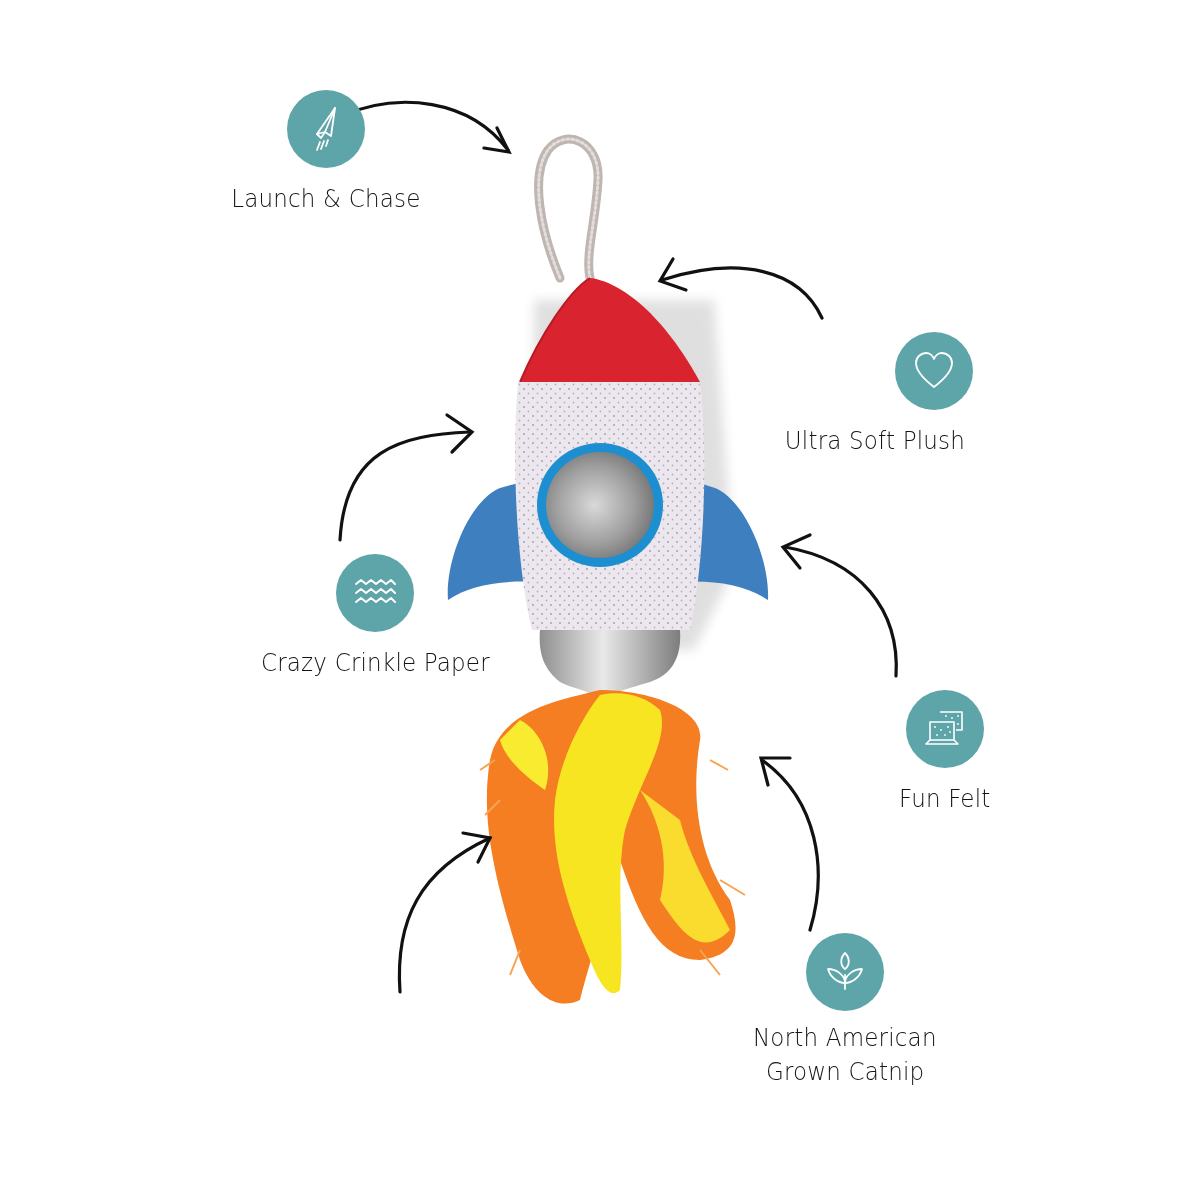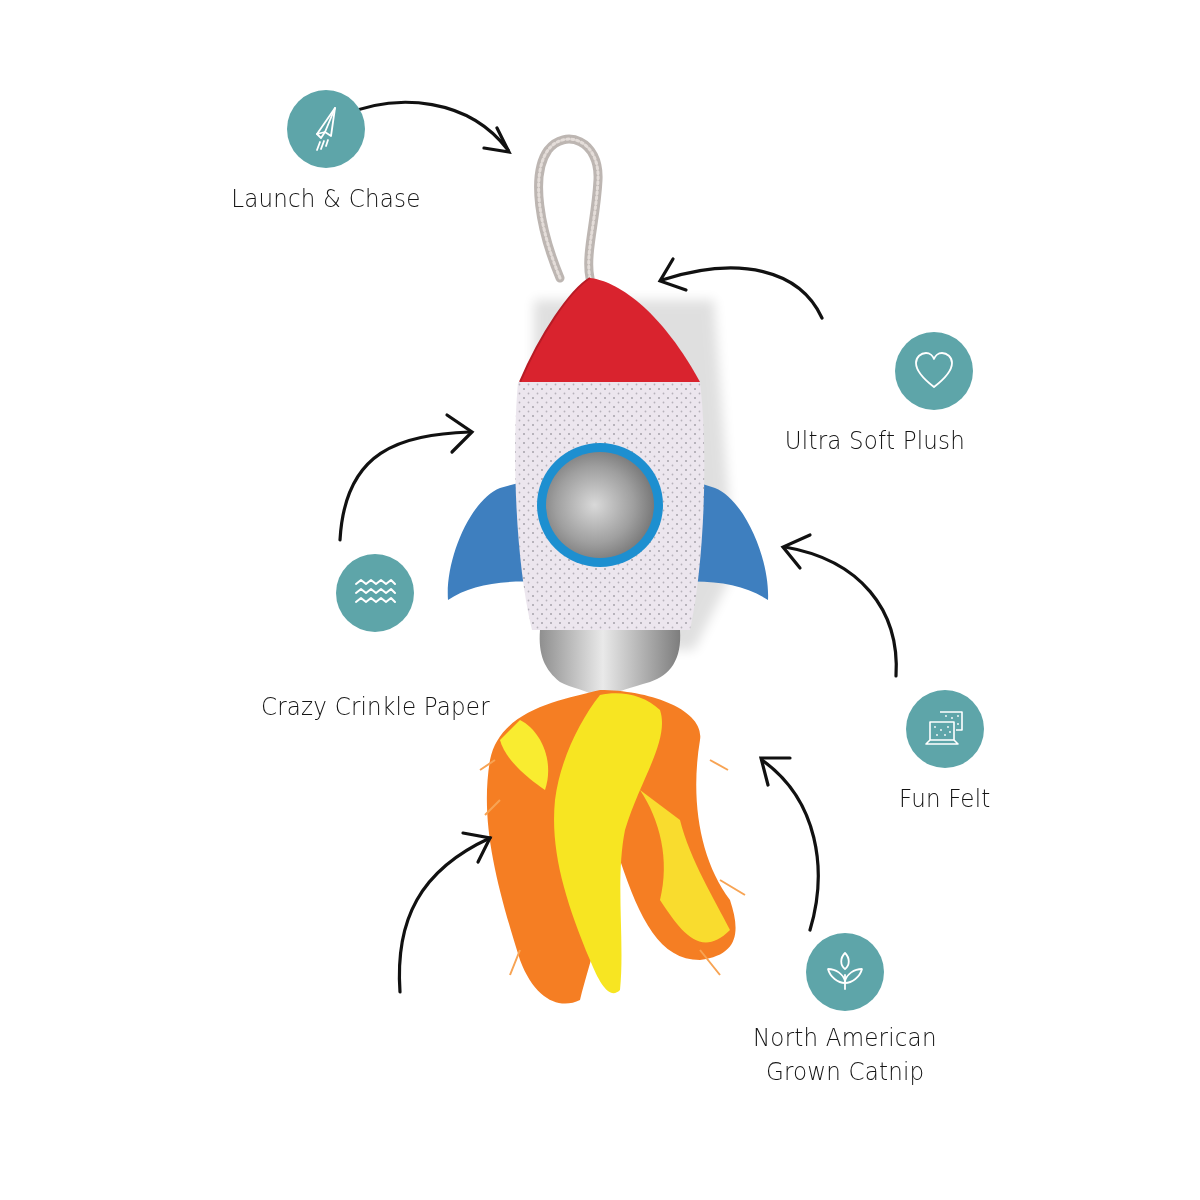--- a/index.html
+++ b/index.html
@@ -106,21 +106,21 @@
 
   <div class="feature" style="left:733px; top:332px; width:200px;align-items:flex-end;">
     <div class="badge" style="background:#5ea5a9;">
       <svg viewBox="0 0 54 54" fill="none" stroke="#ffffff" stroke-width="1.8" stroke-linejoin="round">
         <path d="M 27 43 C 14 33, 9 26, 9 19 C 9 13, 14 9, 19 9 C 23 9, 26 12, 27 15 C 28 12, 31 9, 35 9 C 40 9, 45 13, 45 19 C 45 26, 40 33, 27 43 Z"></path>
       </svg>
     </div>
     <div class="label">Ultra Soft Plush</div>
   </div>
 
-  <div class="feature" style="left:210px; top:554px; width:250px;gap:44px;">
+  <div class="feature" style="left:210px; top:554px; width:250px;">
     <div class="badge" style="background:#5ea5a9;">
       <svg viewBox="0 0 54 54" fill="none" stroke="#ffffff" stroke-width="2" stroke-linejoin="round" stroke-linecap="round">
         <path d="M 8 18 L 13 14 L 18 18 L 23 14 L 28 18 L 33 14 L 38 18 L 43 14 L 47 18"></path>
         <path d="M 8 27 L 13 23 L 18 27 L 23 23 L 28 27 L 33 23 L 38 27 L 43 23 L 47 27"></path>
         <path d="M 8 36 L 13 32 L 18 36 L 23 32 L 28 36 L 33 32 L 38 36 L 43 32 L 47 36"></path>
       </svg>
     </div>
     <div class="label">Crazy Crinkle Paper</div>
   </div>
 

